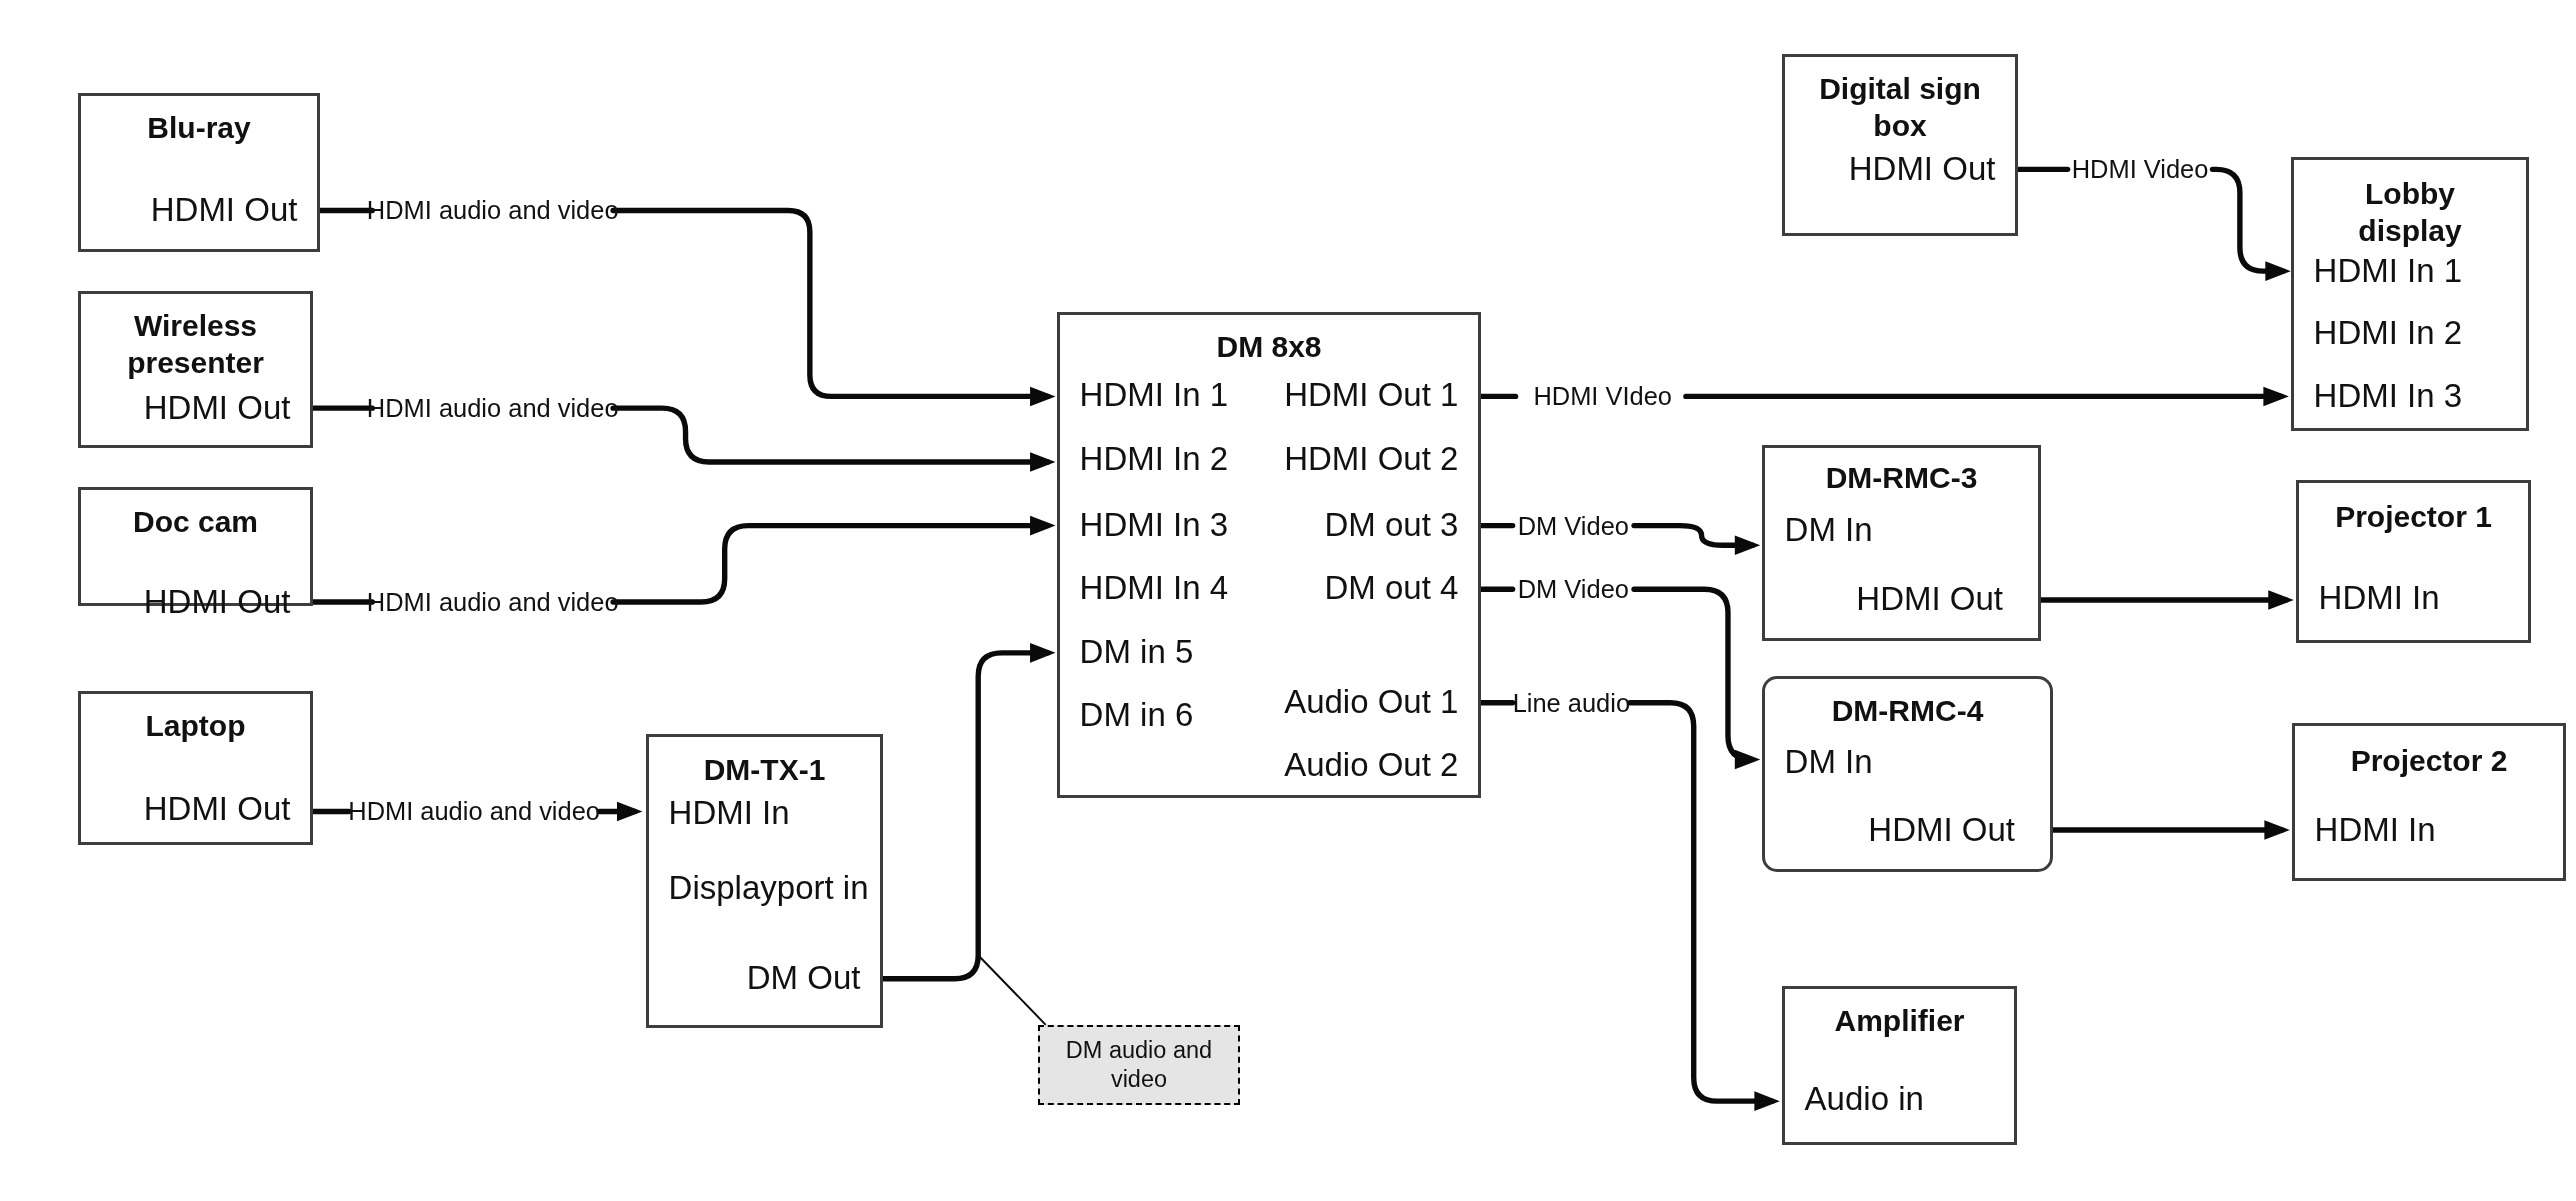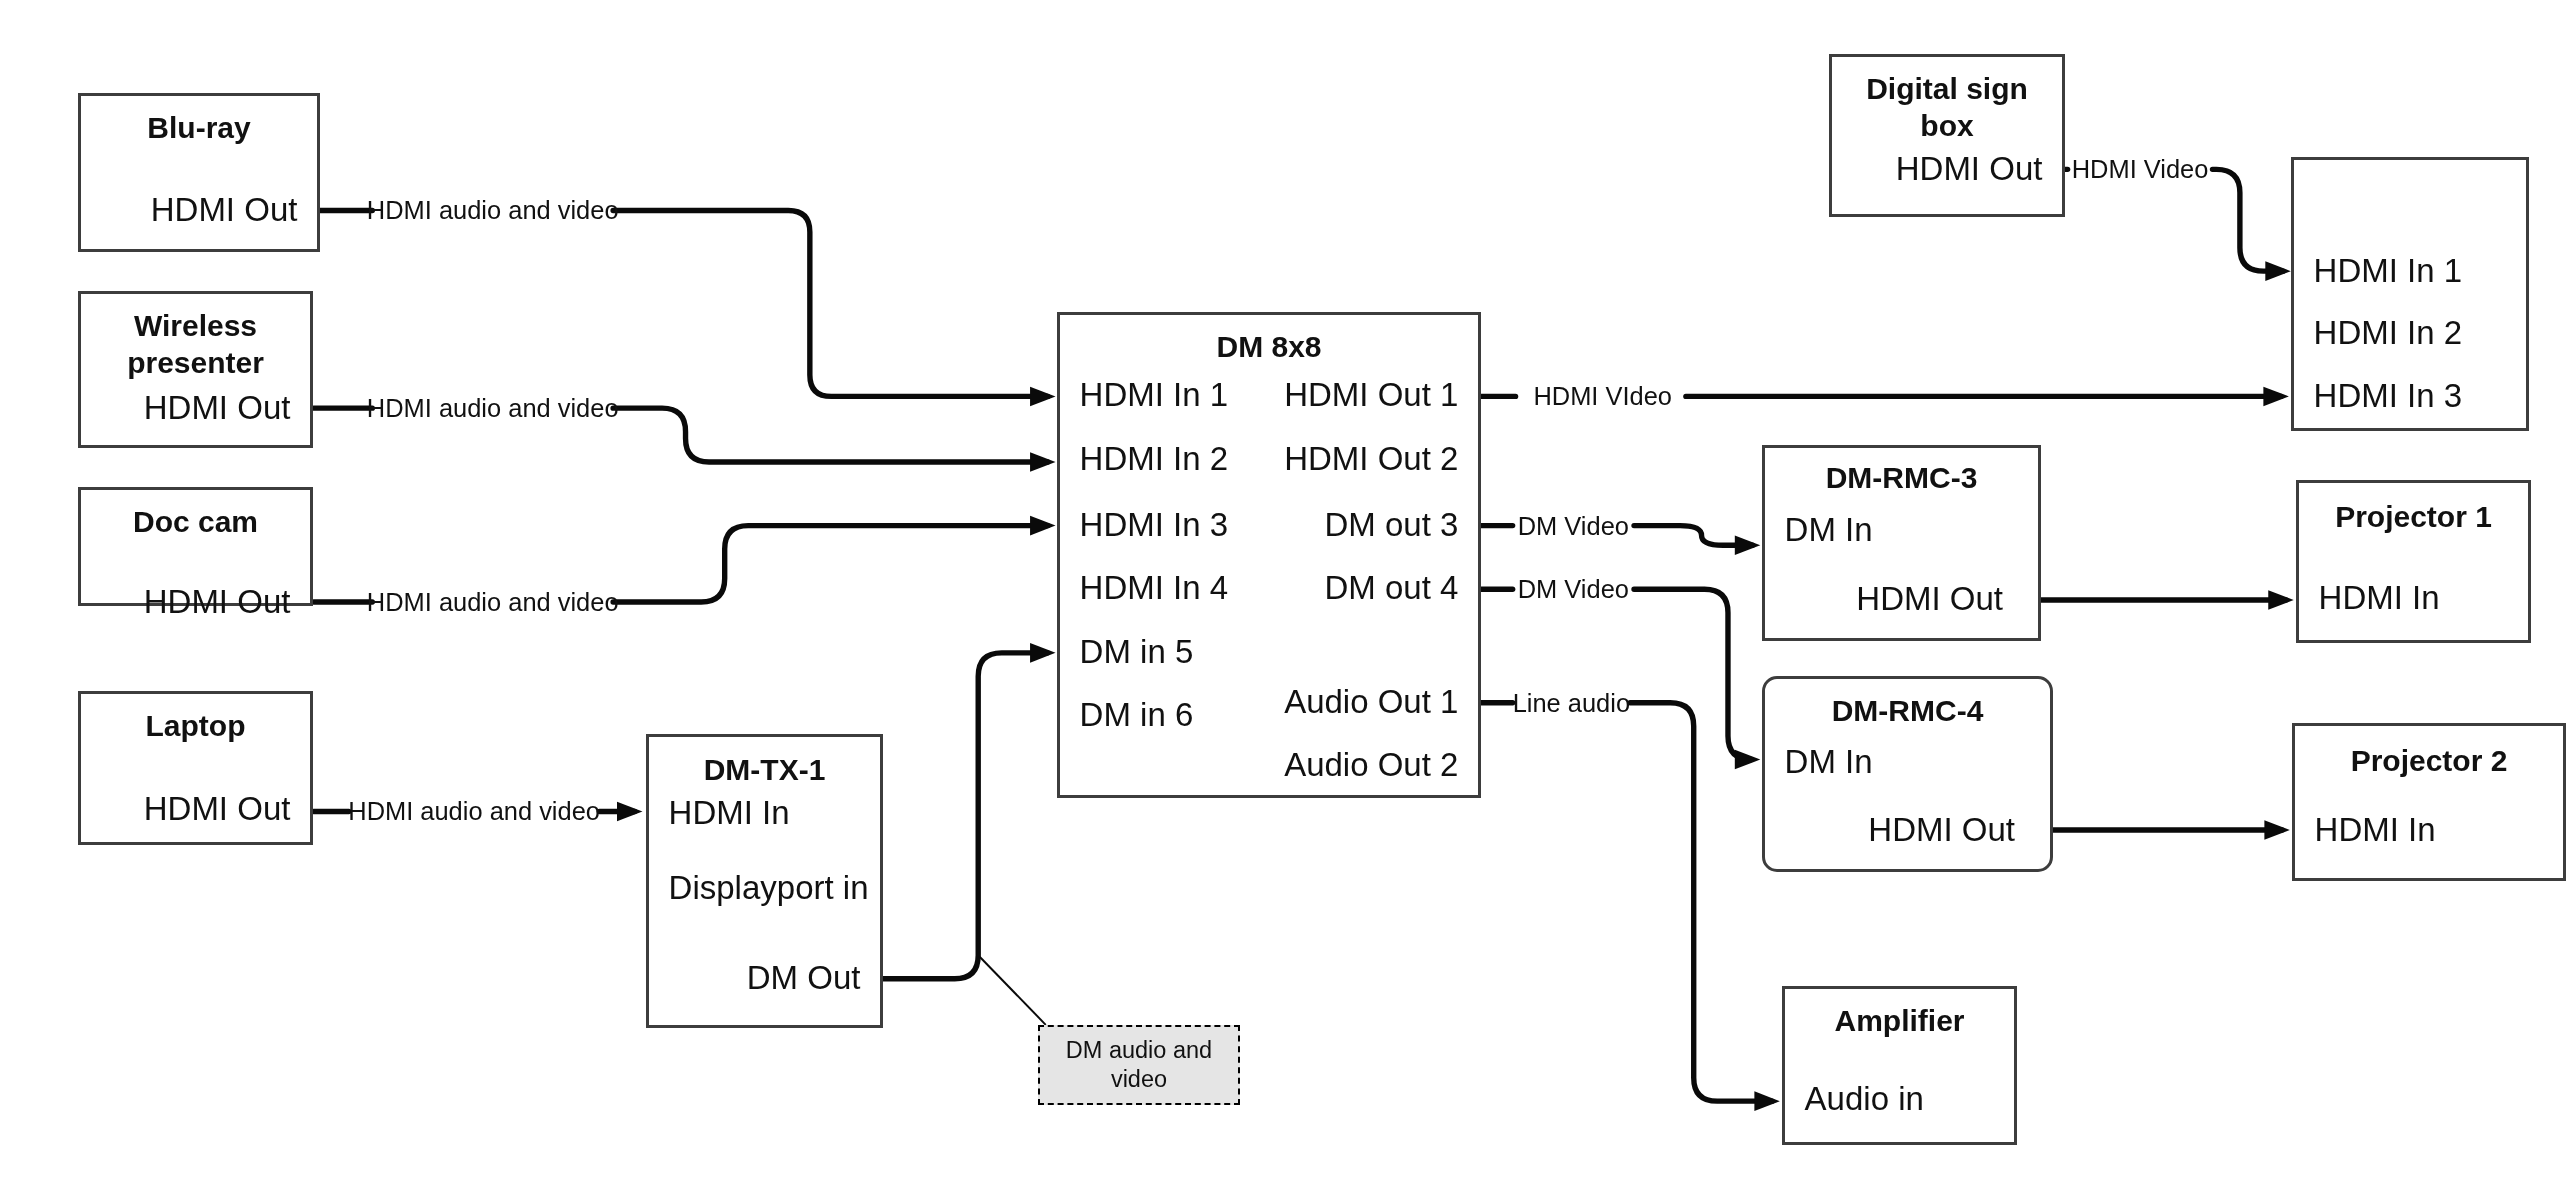--- a/index.html
+++ b/index.html
@@ -116,28 +116,32 @@
       <div class="port" style="top: 273px; left: 19.6px;">HDMI In 4</div>
       <div class="port" style="top: 337px; left: 19.6px;">DM in 5</div>
       <div class="port" style="top: 400px; left: 19.6px;">DM in 6</div>
       <div class="port" style="top: 80px; right: 19.6px; text-align: right;">HDMI Out 1</div>
       <div class="port" style="top: 144px; right: 19.6px; text-align: right;">HDMI Out 2</div>
       <div class="port" style="top: 210px; right: 19.6px; text-align: left;">DM out 3</div>
       <div class="port" style="top: 273px; right: 19.6px; text-align: right;">DM out 4</div>
       <div class="port" style="top: 387px; right: 19.6px; text-align: center;">Audio Out 1</div>
       <div class="port" style="top: 450px; right: 19.6px; text-align: right;">Audio Out 2</div>
     </div>
-    <div class="node" style="left: 1782px; top: 54px; width: 236px; height: 163px; margin-left: 47px;">
+    <div class="node" style="left: 1782px; top: 54px; width: 236px; height: 182px;">
       <div class="node-title" style="top: 12.7px;">
         <div>Digital sign</div>
         <div>box</div>
       </div>
       <div class="port" style="top: 112px; right: 19.6px; text-align: right;">HDMI Out</div>
     </div>
     <div class="node" style="left: 2291px; top: 157px; width: 238px; height: 274px;">
+      <div class="node-title" style="top: 14.7px;">
+        <div>Lobby</div>
+        <div>display</div>
+      </div>
       <div class="port" style="top: 111px; left: 19.6px;">HDMI In 1</div>
       <div class="port" style="top: 173px; left: 19.6px;">HDMI In 2</div>
       <div class="port" style="top: 236px; left: 19.6px;">HDMI In 3</div>
     </div>
     <div class="node" style="left: 1762px; top: 445px; width: 279px; height: 196px;">
       <div class="node-title" style="top: 10.8px;">
         <div>DM-RMC-3</div>
       </div>
       <div class="port" style="top: 82px; left: 19.6px;">DM In</div>
       <div class="port" style="top: 151px; right: 35px; text-align: right;">HDMI Out</div>

